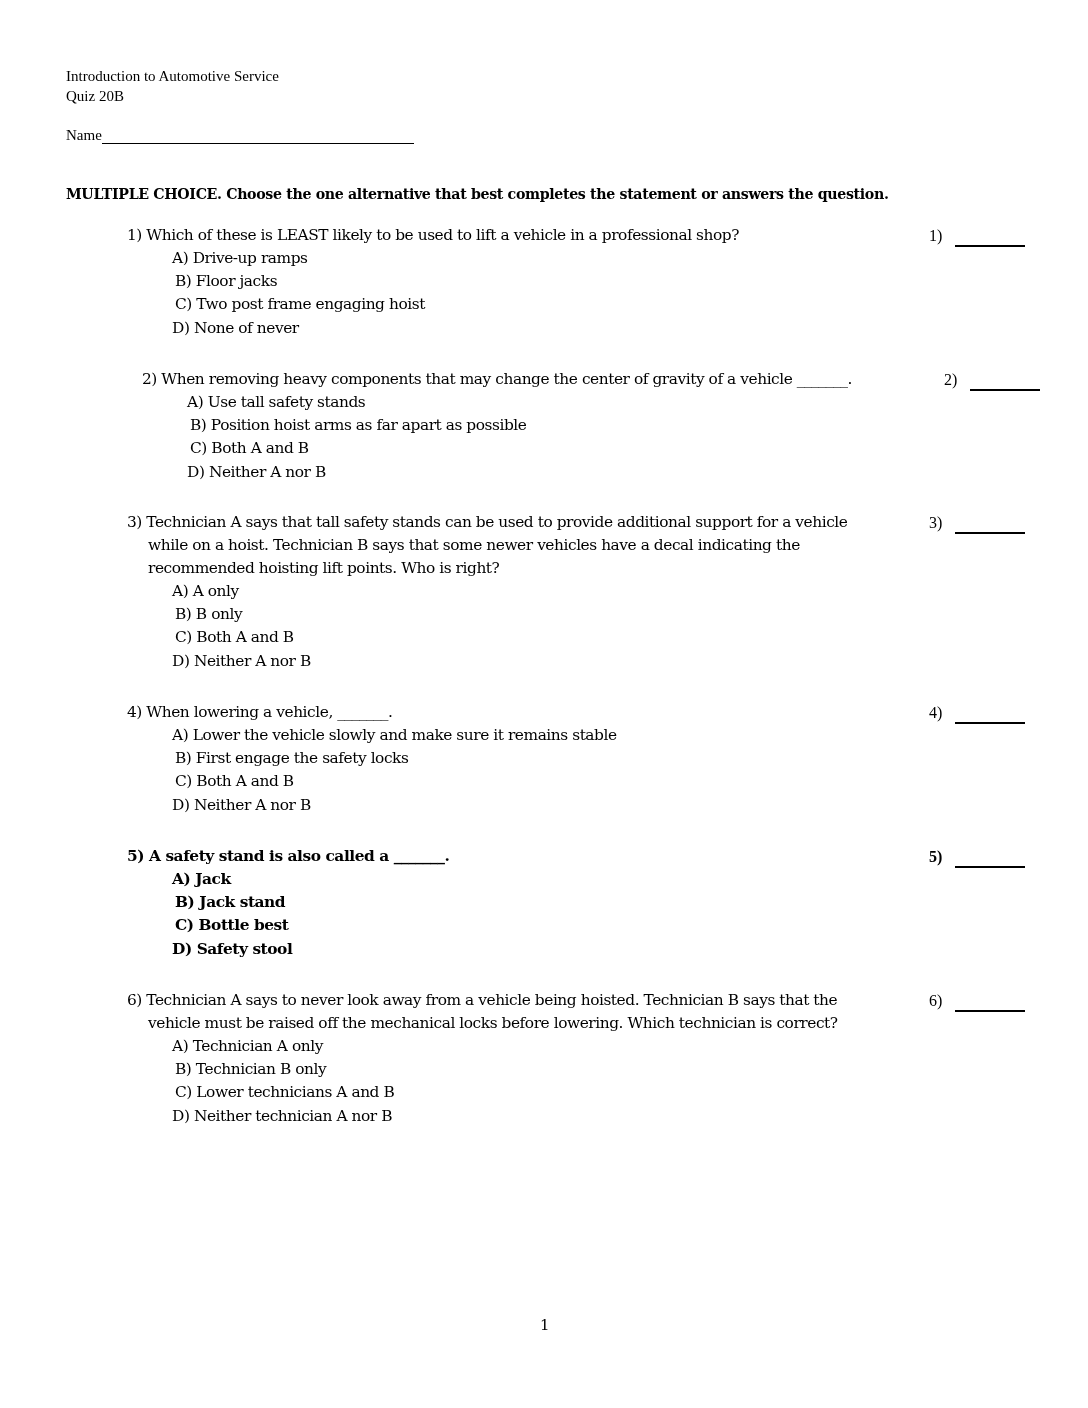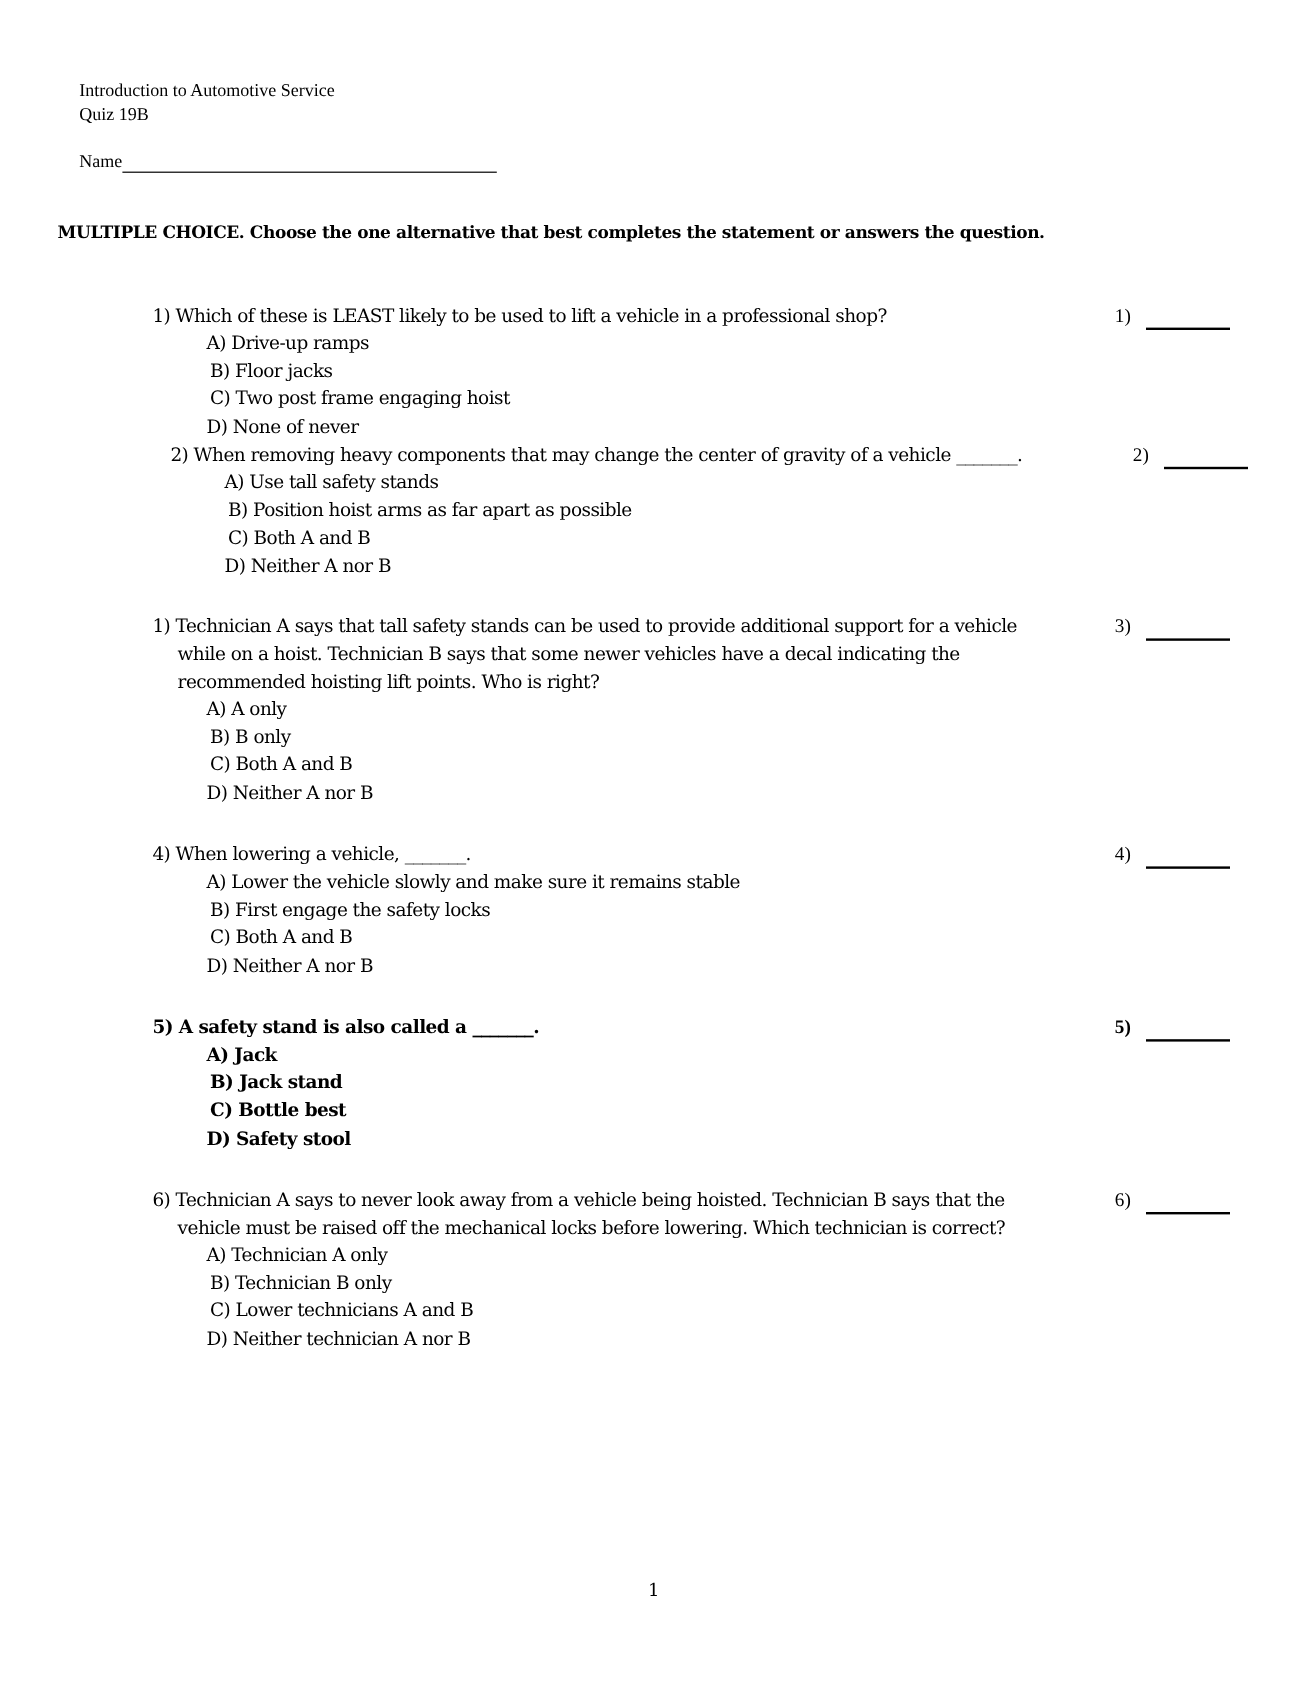--- a/index.html
+++ b/index.html
@@ -28,21 +28,21 @@
     #name-row { top: 126px; display: flex; align-items: flex-end; }
     .name-line {
       display: inline-block;
       width: 312px;
       border-bottom: 1px solid #000;
       height: 16px;
       margin-left: 0px;
     }
     .instructions {
       position: absolute;
-      left: 48px;
+      left: 66px;
       top: 186px;
       font-family: "DejaVu Serif", "Liberation Serif", serif;
       font-weight: bold;
       font-size: 14.2px;
       letter-spacing: -0.35px;
       white-space: nowrap;
     }
     .question {
       position: absolute;
       left: 127px;
@@ -92,29 +92,29 @@
       left: 540px;
       top: 1316px;
       font-size: 15px;
       font-family: "DejaVu Serif", serif;
     }
   </style>
 </head>
 <body>
 
 <div id="course-title" class="header-line">Introduction to Automotive Service</div>
-<div id="quiz-title" class="header-line">Quiz 19B</div>
+<div id="quiz-title" class="header-line">Quiz 20B</div>
 <div id="name-row" class="header-line">
   <span>Name</span>
   <span class="name-line"></span>
 </div>
 
 <div class="instructions">MULTIPLE CHOICE.  Choose the one alternative that best completes the statement or answers the question.</div>
 
-<div class="question" style="top:224px;margin-top:28px;">
+<div class="question" style="top:224px;">
   <div class="q-stem">
     <span>1) Which of these is LEAST likely to be used to lift a vehicle in a professional shop?</span>
   </div>
   <div class="options">
     <div class="option">A) Drive-up ramps</div>
     <div class="option indent">B) Floor jacks</div>
     <div class="option indent">C) Two post frame engaging hoist</div>
     <div class="option">D) None of never</div>
   </div>
   <div class="answer">
@@ -134,21 +134,21 @@
     <div class="option">D) Neither A nor B</div>
   </div>
   <div class="answer">
     <span class="answer-num">2)</span>
     <span class="answer-line"></span>
   </div>
 </div>
 
 <div class="question" style="top:511px;">
   <div class="q-stem">
-    <span>1) Technician A says that tall safety stands can be used to provide additional support for a vehicle</span>
+    <span>3) Technician A says that tall safety stands can be used to provide additional support for a vehicle</span>
     <span class="cont">while on a hoist.  Technician B says that some newer vehicles have a decal indicating the</span>
     <span class="cont">recommended hoisting lift points. Who is right?</span>
   </div>
   <div class="options">
     <div class="option">A) A only</div>
     <div class="option indent">B) B only</div>
     <div class="option indent">C) Both A and B</div>
     <div class="option">D) Neither A nor B</div>
   </div>
   <div class="answer">

